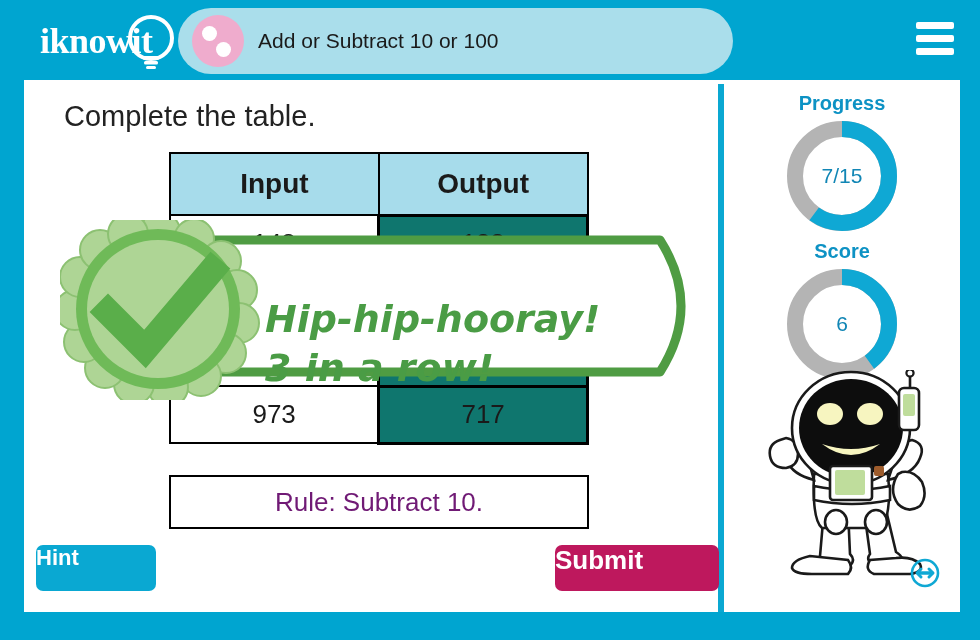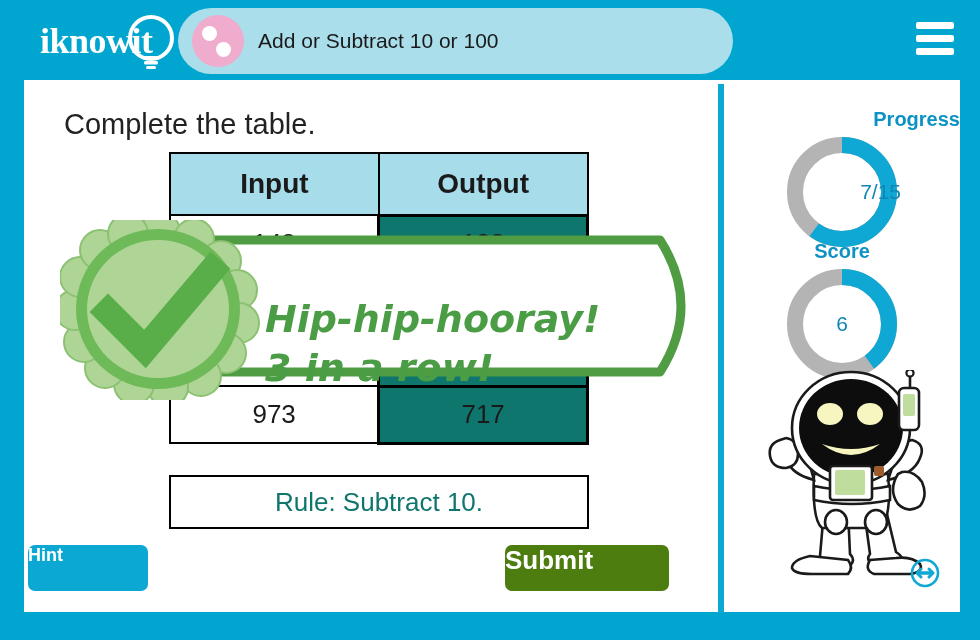--- a/index.html
+++ b/index.html
@@ -90,21 +90,21 @@
   }
   #divider {
     position: absolute; left: 694px; top: 4px;
     width: 6px; height: 528px;
     background: #0aa8d2;
   }
 
   
   #question-heading {
     position: absolute; left: 40px; top: 20px;
-    font-size: 29px; color: #222222; margin-top: 8px;
+    font-size: 29px; color: #222222;
   }
 
   #table-wrap {
     position: absolute; left: 145px; top: 72px;
     width: 420px;
   }
   table#io-table {
     width: 420px;
     border-collapse: collapse;
     table-layout: fixed;
@@ -128,37 +128,37 @@
     border: 3px solid #000000;
   }
   #rule-box {
     position: absolute; left: 145px; top: 395px;
     width: 420px; height: 54px;
     border: 2px solid #000000;
     background: #ffffff;
     text-align: center;
     line-height: 50px;
     font-size: 26px;
-    color: #0f766e;
+    color: #701a75;
   }
 
   
   #hint-btn {
-    position: absolute; left: 4px; top: 465px;
+    position: absolute; left: 12px; top: 465px;
     width: 120px; height: 46px;
     background: #0aa8d2;
     border: none; border-radius: 7px;
     color: #ffffff;
-    font-size: 18px; font-weight: bold;
+    font-size: 22px; font-weight: bold;
     cursor: pointer;
   }
   #submit-btn {
-    position: absolute; left: 481px; top: 465px;
+    position: absolute; left: 531px; top: 465px;
     width: 164px; height: 46px;
-    background: #4d7c0f;
+    background: #be185d;
     border: none; border-radius: 7px;
     color: #ffffff;
     font-size: 26px; font-weight: bold;
     cursor: pointer;
   }
 
   
   #feedback {
     position: absolute; left: 36px; top: 140px;
     width: 660px; height: 175px;
@@ -180,21 +180,21 @@
     margin-top: 47px;
   }
   #badge { position: absolute; left: 0px; top: 0px; }
 
   
   #sidebar {
     position: absolute; left: 700px; top: 0;
     width: 236px; height: 532px;
   }
   .meter { position: absolute; width: 236px; text-align: center; }
-  .meter.progress { top: 28px; text-align: right; }
+  .meter.progress { top: 12px; }
   .meter.score { top: 160px; }
   .meter-label {
     font-size: 20px; font-weight: bold; color: #0d92c4;
     margin-bottom: 2px;
   }
   .meter-ring { position: relative; width: 118px; height: 118px; margin: 0 auto; }
   .meter-value {
     position: absolute; left: 0; top: 0;
     width: 118px; height: 118px;
     line-height: 118px;

